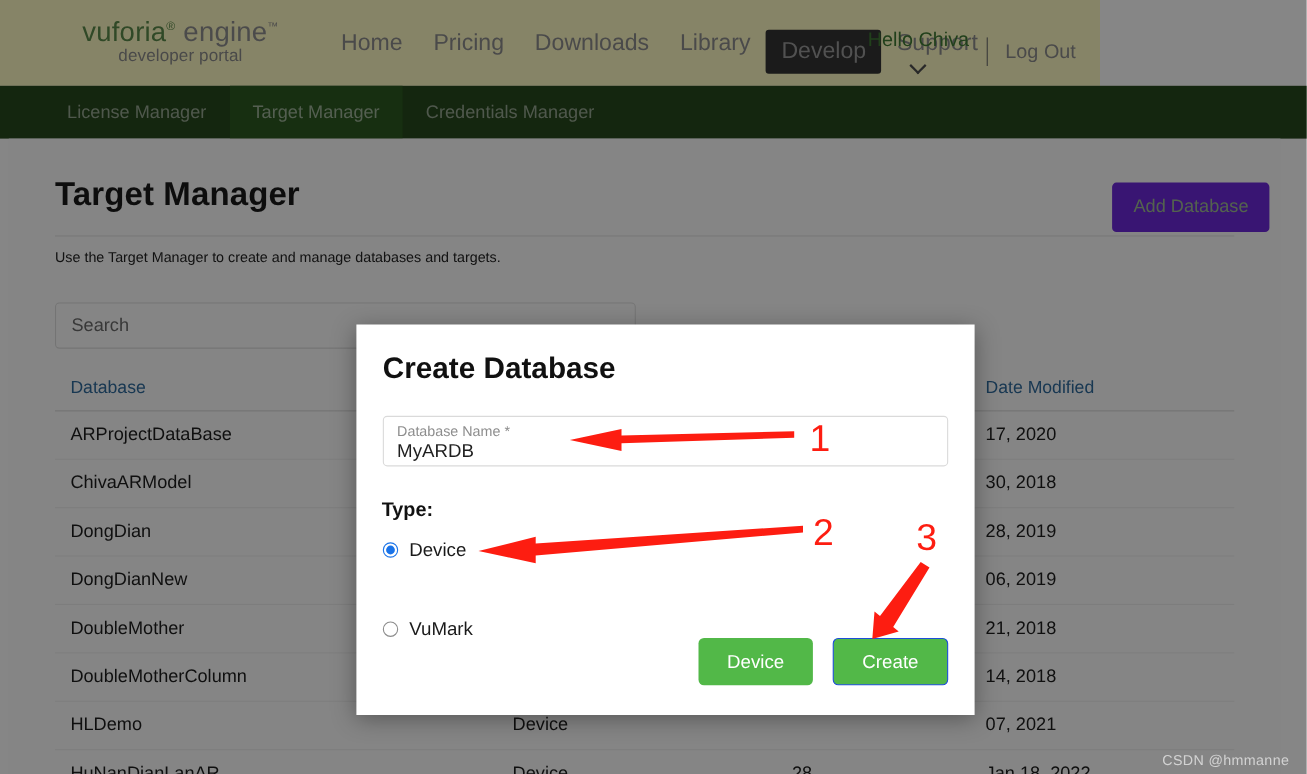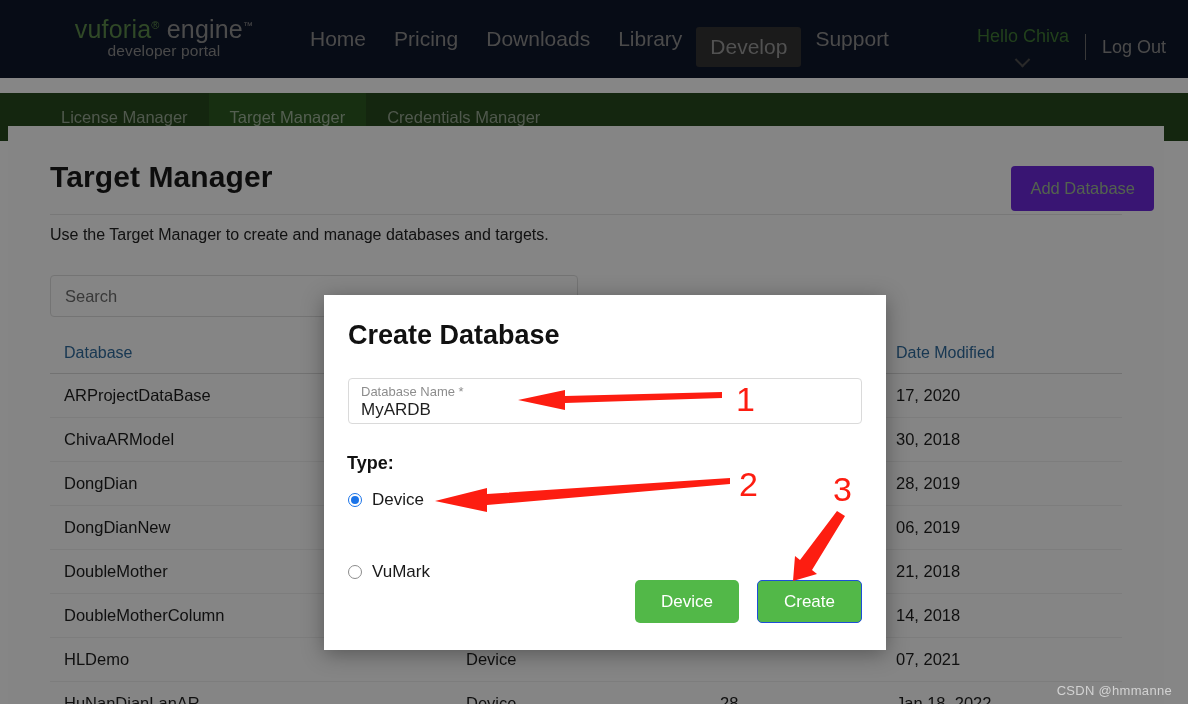--- a/index.html
+++ b/index.html
@@ -18,22 +18,22 @@
   
   .page-wrap {
     position: absolute;
     left: 0; top: 0;
     width: 1188px; height: 704px;
   }
 
   
   .topbar {
     position: absolute; left: 0; top: 0;
-    width: 1188px; height: 78px;
-    background: #0f172a;
+    width: 1000px; height: 78px;
+    background: #fef9c3;
   }
   .logo {
     position: absolute; left: 49px; top: 16px;
     width: 230px; text-align: center;
     line-height: 1.05;
   }
   .logo-line1 { font-size: 25px; letter-spacing: .2px; }
   .logo-vuforia { color: #5b8a4a; font-weight: 400; }
   .logo-reg { color: #5b8a4a; font-size: 11px; vertical-align: super; }
   .logo-engine { color: #8f8f8f; font-weight: 400; }
@@ -85,21 +85,20 @@
   }
   .logout { color: #8d8d8d; text-decoration: none; }
 
   
   .subnav {
     position: absolute; left: 0; top: 78px;
     width: 1188px; height: 48px;
     background: #27481d;
     display: flex; align-items: stretch;
     padding-left: 40px;
-    margin-top: 15px;
   }
   .subnav a {
     display: flex; align-items: center;
     padding: 0 21px;
     color: #96a691;
     font-size: 16.5px;
     text-decoration: none;
   }
   .subnav a.active { background: #2c5a20; color: #9fb39a; }
 
@@ -125,21 +124,21 @@
     border-radius: 4px;
     cursor: pointer;
     font-family: inherit;
   }
   .hr1 {
     position: absolute; left: 42px; top: 88px;
     width: 1072px; height: 1px; background: #e2e2e2;
   }
   .subtitle {
     position: absolute; left: 42px; top: 100px;
-    font-size: 16px; color: #222;
+    font-size: 13px; color: #222;
   }
   .search-box {
     position: absolute; left: 42px; top: 149px;
     width: 528px; height: 42px;
     border: 1px solid #dcdcdc;
     border-radius: 4px;
     background: #fcfcfc;
     padding: 0 14px;
     font-size: 16.5px;
     color: #4a4a4a;

